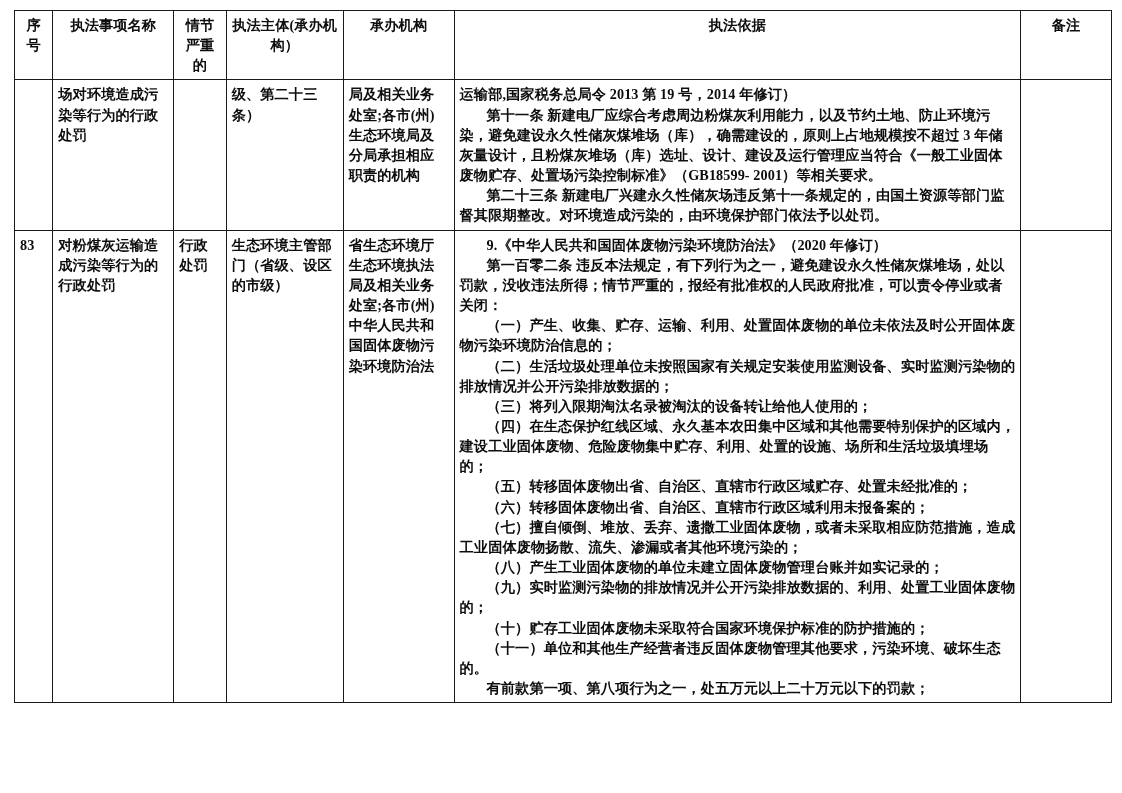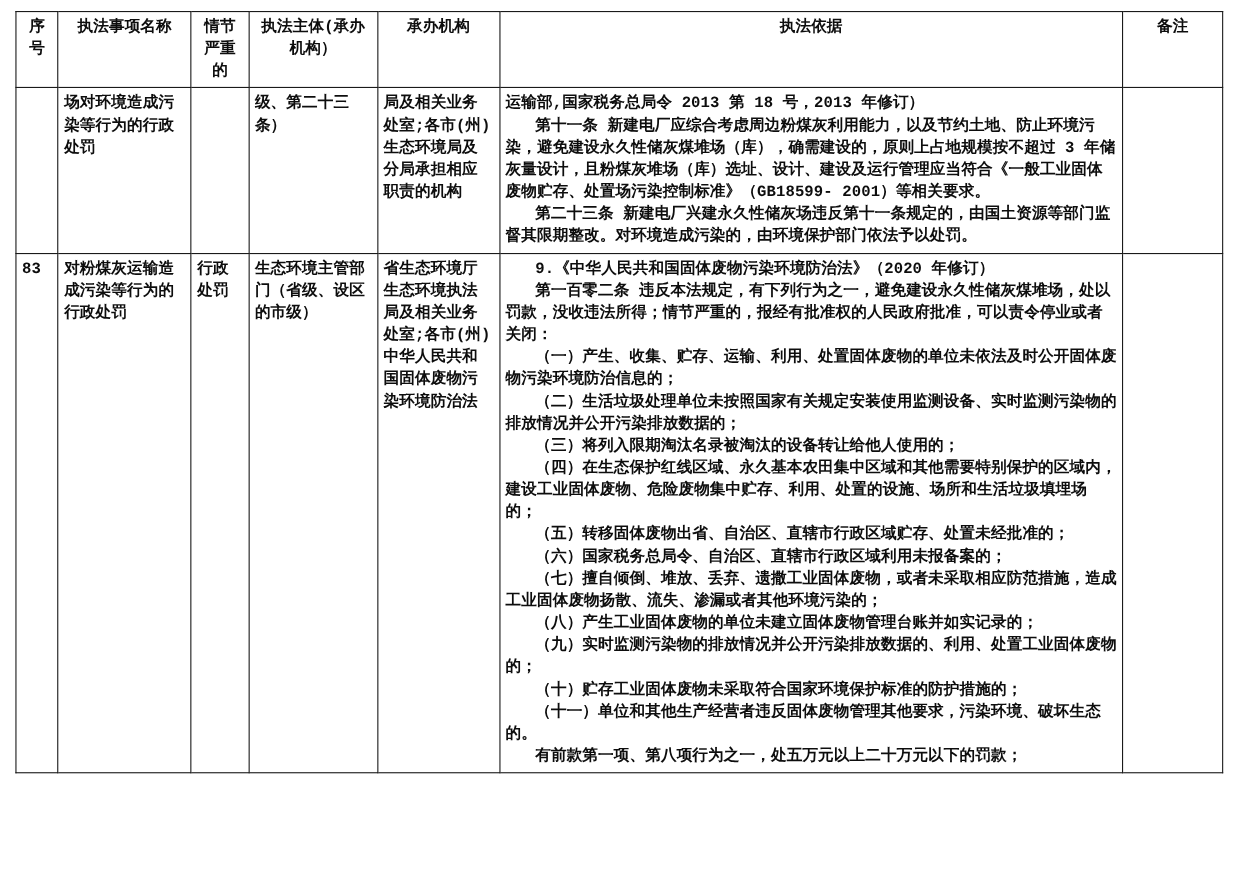--- a/index.html
+++ b/index.html
@@ -13,21 +13,20 @@
     font-family: "Liberation Serif", "DejaVu Serif", serif;
     color: #0d0d0d;
     overflow: hidden;
   }
   .page {
     position: relative;
     width: 1056px;
     height: 793px;
     box-sizing: border-box;
     padding: 10px 12px 0 12px;
-    font-family: Liberation Mono, monospace;
   }
   table.doc-table {
     border-collapse: collapse;
     table-layout: fixed;
     width: 1098px;
     margin-left: 2px;
   }
   table.doc-table td, table.doc-table th {
     border: 1px solid #1a1a1a;
     vertical-align: top;
@@ -89,41 +88,41 @@
       </tr>
     </thead>
     <tbody>
       <tr>
         <td class="c-center c-mid"></td>
         <td class="cell-block">场对环境造成污染等行为的行政处罚</td>
         <td class="c-center cell-block"></td>
         <td class="cell-block">级、第二十三条）</td>
         <td class="cell-block">局及相关业务处室;各市(州)生态环境局及分局承担相应职责的机构</td>
         <td class="basis-lines">
-            <p>运输部,国家税务总局令 2013 第 18 号，2013 年修订）</p>
+            <p>运输部,国家税务总局令 2013 第 19 号，2014 年修订）</p>
             <p class="ind">第十一条  新建电厂应综合考虑周边粉煤灰利用能力，以及节约土地、防止环境污染，避免建设永久性储灰煤堆场（库），确需建设的，原则上占地规模按不超过 3 年储灰量设计，且粉煤灰堆场（库）选址、设计、建设及运行管理应当符合《一般工业固体废物贮存、处置场污染控制标准》（GB18599- 2001）等相关要求。</p>
             <p class="ind">第二十三条  新建电厂兴建永久性储灰场违反第十一条规定的，由国土资源等部门监督其限期整改。对环境造成污染的，由环境保护部门依法予以处罚。</p>
           </td>
         <td></td>
       </tr>
       <tr>
         <td class="c-center c-mid">83</td>
         <td class="cell-block c-mid">对粉煤灰运输造成污染等行为的行政处罚</td>
         <td class="c-center c-mid cell-block">行政处罚</td>
         <td class="cell-block c-mid">生态环境主管部门（省级、设区的市级）</td>
         <td class="cell-block c-mid">省生态环境厅生态环境执法局及相关业务处室;各市(州)中华人民共和国固体废物污染环境防治法</td>
         <td class="basis-lines">
             <p class="ind">9.《中华人民共和国固体废物污染环境防治法》（2020 年修订）</p>
             <p class="ind">第一百零二条   违反本法规定，有下列行为之一，避免建设永久性储灰煤堆场，处以罚款，没收违法所得；情节严重的，报经有批准权的人民政府批准，可以责令停业或者关闭：</p>
             <p class="ind">（一）产生、收集、贮存、运输、利用、处置固体废物的单位未依法及时公开固体废物污染环境防治信息的；</p>
             <p class="ind">（二）生活垃圾处理单位未按照国家有关规定安装使用监测设备、实时监测污染物的排放情况并公开污染排放数据的；</p>
             <p class="ind">（三）将列入限期淘汰名录被淘汰的设备转让给他人使用的；</p>
             <p class="ind">（四）在生态保护红线区域、永久基本农田集中区域和其他需要特别保护的区域内，建设工业固体废物、危险废物集中贮存、利用、处置的设施、场所和生活垃圾填埋场的；</p>
             <p class="ind">（五）转移固体废物出省、自治区、直辖市行政区域贮存、处置未经批准的；</p>
-            <p class="ind">（六）国家税务总局令、自治区、直辖市行政区域利用未报备案的；</p>
+            <p class="ind">（六）转移固体废物出省、自治区、直辖市行政区域利用未报备案的；</p>
             <p class="ind">（七）擅自倾倒、堆放、丢弃、遗撒工业固体废物，或者未采取相应防范措施，造成工业固体废物扬散、流失、渗漏或者其他环境污染的；</p>
             <p class="ind">（八）产生工业固体废物的单位未建立固体废物管理台账并如实记录的；</p>
             <p class="ind">（九）实时监测污染物的排放情况并公开污染排放数据的、利用、处置工业固体废物的；</p>
             <p class="ind">（十）贮存工业固体废物未采取符合国家环境保护标准的防护措施的；</p>
             <p class="ind">（十一）单位和其他生产经营者违反固体废物管理其他要求，污染环境、破坏生态的。</p>
             <p class="ind">有前款第一项、第八项行为之一，处五万元以上二十万元以下的罚款；</p>
           </td>
         <td></td>
       </tr>
     </tbody>

